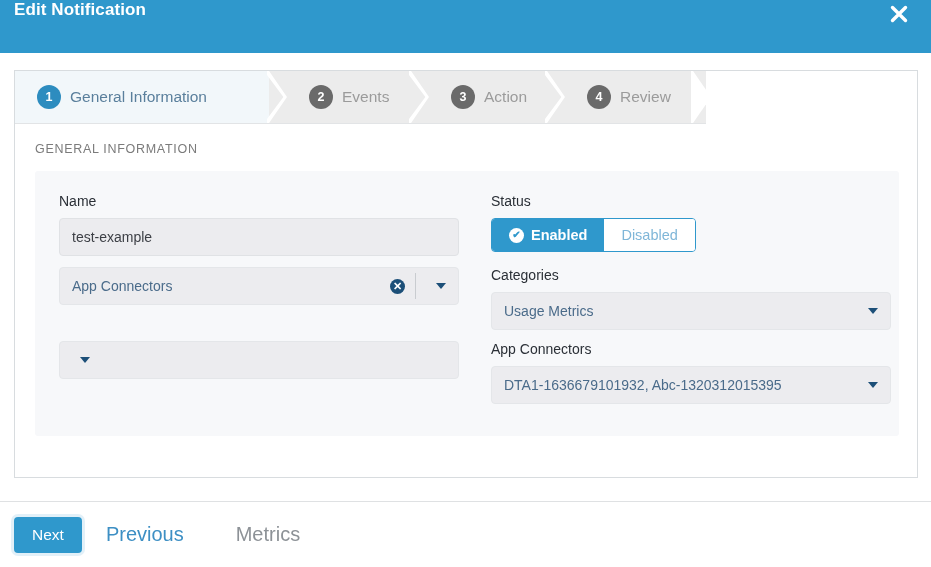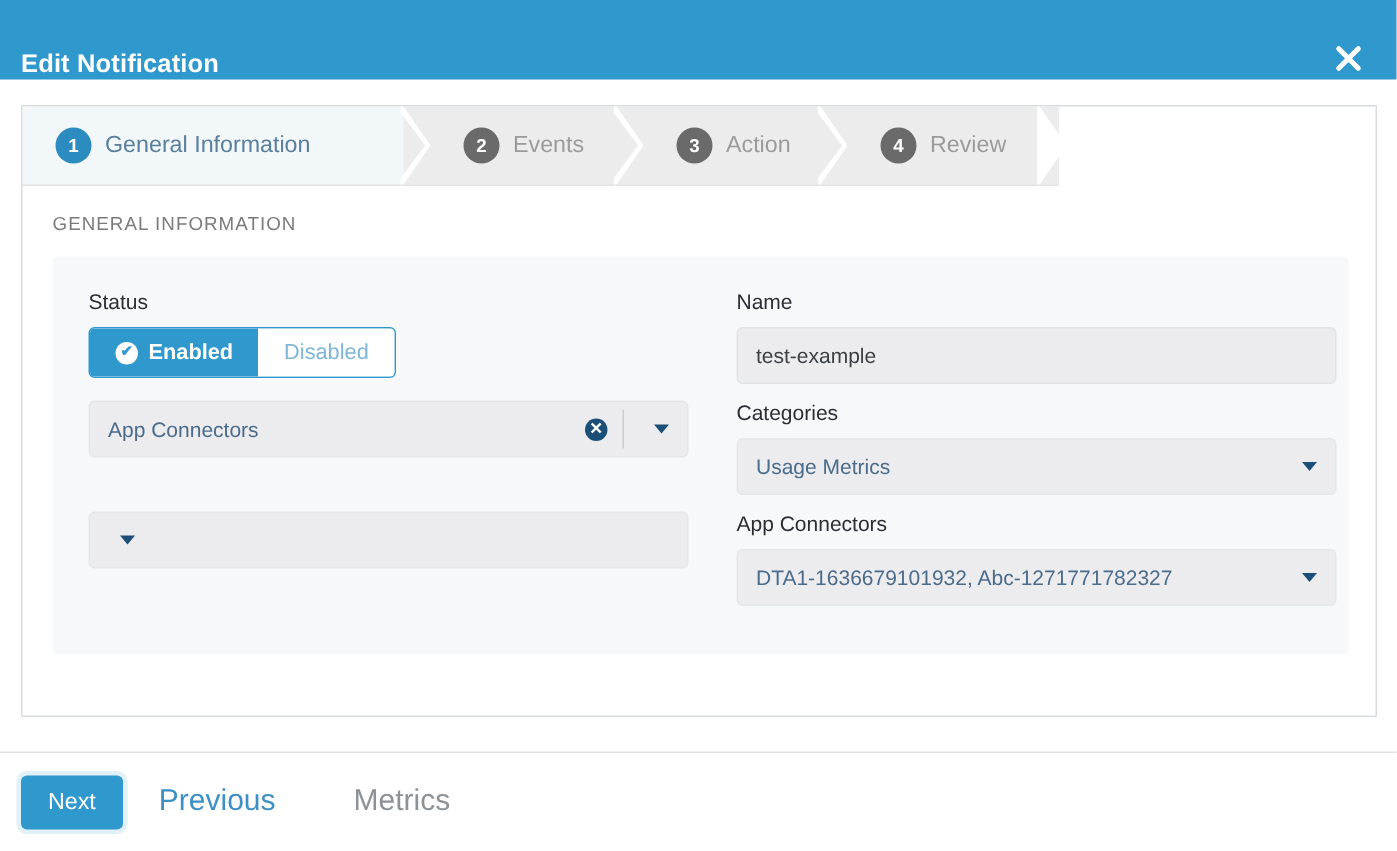--- a/index.html
+++ b/index.html
@@ -8,21 +8,21 @@
     background: #ffffff;
     font-family: "Liberation Sans", sans-serif;
     overflow: hidden;
   }
 
   
   .titlebar {
     position: absolute; left: 0; top: 0;
     width: 931px; height: 53px;
     background: #2f98cc;
-    display: flex; align-items: flex-end;
+    display: flex; align-items: flex-start;
     justify-content: space-between;
     padding: 0 18px 0 14px;
     gap: 20px;
   }
   .titlebar-title {
     color: #ffffff;
     font-size: 17px;
     font-weight: bold;
     letter-spacing: .1px;
   }
@@ -285,38 +285,38 @@
     <div class="chev solid" style="left:676px;"></div>
   </div>
 
   <div class="card-body">
     <div class="section-title">GENERAL INFORMATION</div>
 
     <div class="panel">
       <div class="grid">
 
         <div class="field">
+          <div class="field-label">Name</div>
+          <div class="text-input" placeholder="Name">test-example</div>
+        </div>
+
+        <div class="field">
           <div class="field-label">Status</div>
           <div class="toggle-group">
             <div class="toggle-btn on">
               <span class="check-icon">✔</span>
               <span>Enabled</span>
             </div>
             <div class="toggle-btn off">
               <span>Disabled</span>
             </div>
           </div>
         </div>
 
         <div class="field">
-          <div class="field-label">Name</div>
-          <div class="text-input" placeholder="Name">test-example</div>
-        </div>
-
-        <div class="field">
           <div class="select">
             <span class="val">App Connectors</span>
             <span class="clear-icon">✕</span>
             <span class="divider-v"></span>
             <span class="caret"></span>
           </div>
         </div>
 
         <div class="field">
           <div class="field-label">Categories</div>
@@ -328,21 +328,21 @@
 
         <div class="field">
           <div class="select">
             <span class="caret"></span>
           </div>
         </div>
 
         <div class="field">
           <div class="field-label">App Connectors</div>
           <div class="select">
-            <span class="val">DTA1-1636679101932, Abc-1271771782327</span>
+            <span class="val">DTA1-1636679101932, Abc-1320312015395</span>
             <span class="caret"></span>
           </div>
         </div>
 
       </div>
     </div>
   </div>
 </div>
 
 <div class="footer-rule"></div>

